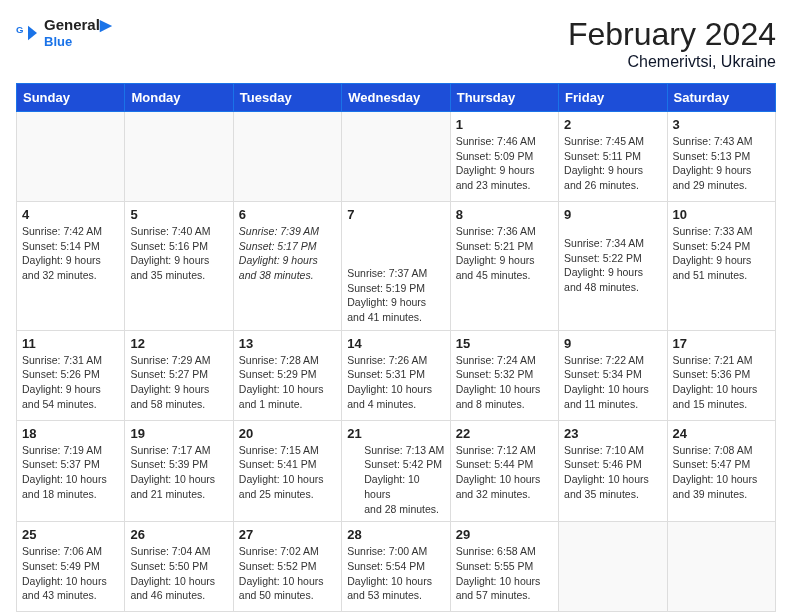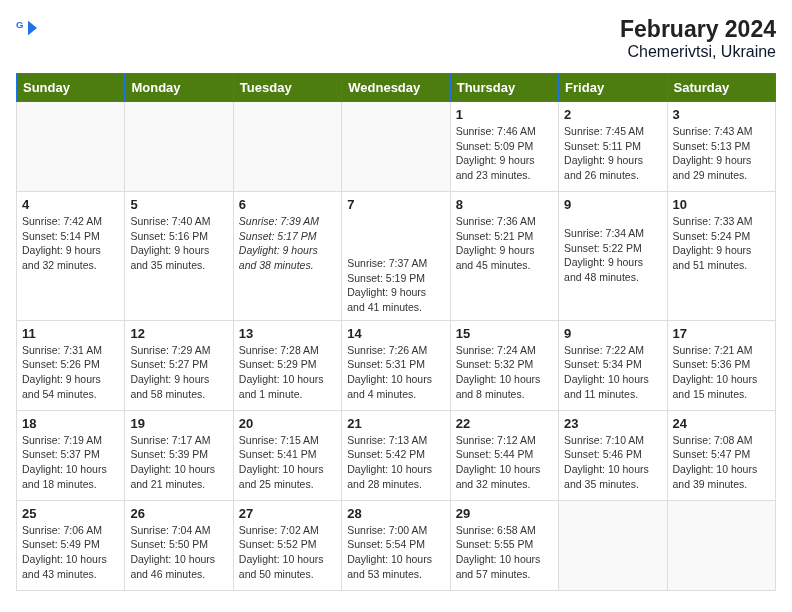--- a/index.html
+++ b/index.html
@@ -22,36 +22,36 @@
       gap: 4px;
     }
     .logo-icon {
       width: 24px;
       height: 24px;
     }
     .title-block {
       text-align: right;
     }
     .title-block h1 {
-      font-size: 23px;
-      font-weight: bold;
+      font-size: 32px;
+      font-weight: normal;
       color: #222;
       text-align: right;
     }
     .title-block h2 {
       font-size: 16px;
       font-weight: normal;
       color: #0f172a;
     }
     table {
       width: 100%;
       border-collapse: collapse;
     }
     thead tr {
-      background-color: #4d7c0f;
+      background-color: #1d4ed8;
       color: #fff;
     }
     thead th {
       padding: 6px 6px;
       font-size: 13px;
       font-weight: bold;
       text-align: left;
       border: 1px solid #1a73e8;
     }
     tbody tr {
@@ -82,20 +82,24 @@
   </style>
 </head>
 <body>
 
 <div class="header">
   <div class="logo">
     <svg class="logo-icon" viewBox="0 0 40 40">
       <text x="0" y="20" font-size="16" fill="#1a73e8" font-weight="bold">G</text>
       <polygon points="20,8 35,20 20,32" fill="#1a73e8"></polygon>
     </svg>
+    <div>
+      <div style="font-size:15px;font-weight:bold;color:#222;">General<span style="color:#1a73e8;">▶</span></div>
+      <div style="font-size:13px;font-weight:bold;color:#1a73e8;">Blue</div>
+    </div>
   </div>
   <div class="title-block">
     <h1>February 2024</h1>
     <h2>Chemerivtsi, Ukraine</h2>
   </div>
 </div>
 
 <table>
   <thead>
     <tr>
@@ -255,21 +259,21 @@
         </td>
         <td>
           <div class="day-number">20</div>
           <div class="day-info" style="white-space: pre-line;">Sunrise: 7:15 AM
 Sunset: 5:41 PM
 Daylight: 10 hours
 and 25 minutes.</div>
         </td>
         <td>
           <div class="day-number">21</div>
-          <div class="day-info" style="white-space: pre-line;">Sunrise: 7:13 AM
+          <div class="day-info" style="white-space: pre-line; margin-left: 17px;">Sunrise: 7:13 AM
 Sunset: 5:42 PM
 Daylight: 10 hours
 and 28 minutes.</div>
         </td>
         <td>
           <div class="day-number">22</div>
           <div class="day-info" style="white-space: pre-line;">Sunrise: 7:12 AM
 Sunset: 5:44 PM
 Daylight: 10 hours
 and 32 minutes.</div>

